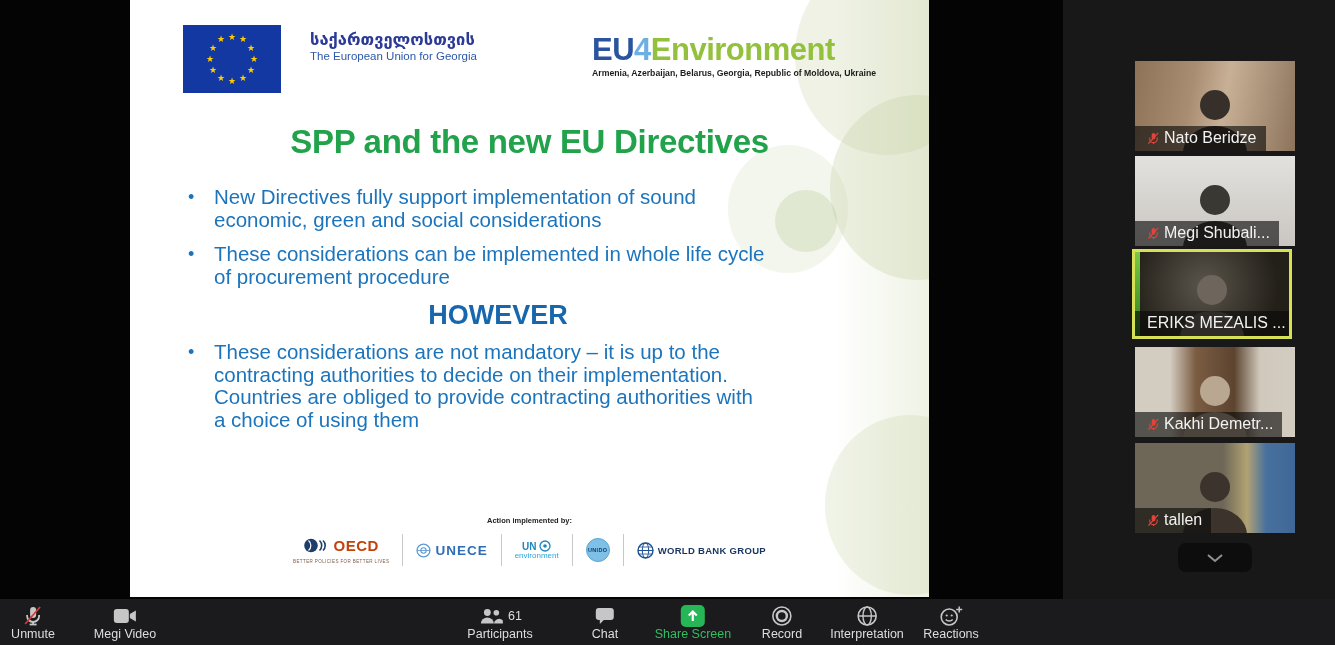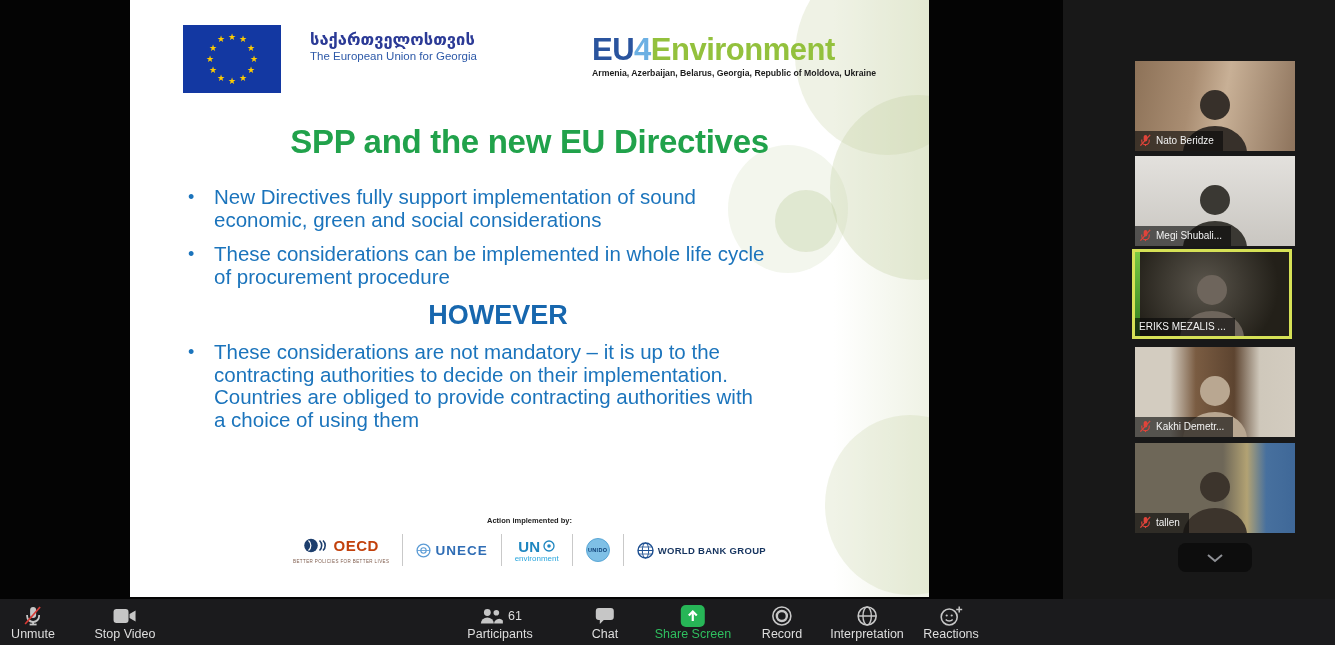--- a/index.html
+++ b/index.html
@@ -43,21 +43,21 @@
   .fcaption { font-size:7.5px; font-weight:bold; color:#222; }
   .logo-row { margin-top:7px; display:flex; justify-content:center; align-items:center; gap:13px; height:36px; }
   .sep { width:1px; height:32px; background:#c9c9c9; }
   .lg { display:flex; align-items:center; gap:4px; }
   .oecd-wrap { display:flex; flex-direction:column; align-items:center; }
   .oecd-text { color:#c2410c; font-weight:bold; font-size:15px; letter-spacing:0.5px; }
   .oecd-tag { font-size:4.5px; color:#7d5a4a; letter-spacing:0.4px; margin-top:1px; }
   .unece-text { color:#2f6db5; font-weight:bold; font-size:13.5px; letter-spacing:1px; }
   .unenv-wrap { display:flex; flex-direction:column; align-items:center; }
   .unenv-top { display:flex; align-items:center; gap:3px; }
-  .un-big { color:#1e86c0; font-weight:bold; font-size:15px; }
+  .un-big { color:#1e86c0; font-weight:bold; font-size:10px; }
   .unenv-sub { color:#2aa6dd; font-size:8px; margin-top:-1px; }
   .unido-circ { width:24px; height:24px; border-radius:50%; background:#7fc0e6; border:1px solid #5aa7d6;
                 display:flex; align-items:center; justify-content:center; }
   .unido-text { font-size:5.5px; font-weight:bold; color:#0d3e75; letter-spacing:0.3px; }
   .wbg-text { color:#16345f; font-weight:bold; font-size:9.5px; letter-spacing:0.3px; }
 
   
   .video-panel { position:absolute; left:1063px; top:0; width:272px; height:599px; background:#181818; }
   .tile { position:absolute; left:72px; width:160px; height:90px; overflow:hidden; background:#333; }
   .t1 { top:61px;  background:linear-gradient(100deg,#8d7258 0%,#a98d72 35%,#c8b096 55%,#8d735c 100%); }
@@ -68,22 +68,22 @@
   .t5 { top:443px; background:linear-gradient(90deg,#6e6758 0 55%,#b2a273 70%,#47709e 82%,#3f6898); }
   .t3 .greenstrip { position:absolute; left:0; top:0; width:5px; height:100%;
                     background:linear-gradient(#7ac943,#2e7d1e); }
   .sil { position:absolute; left:50%; bottom:-2px; transform:translateX(-50%); }
   .t1 .sil path, .t1 .sil circle { fill:#37302a; }
   .t2 .sil path, .t2 .sil circle { fill:#3a3833; }
   .t3 .sil path, .t3 .sil circle { fill:#6e655c; }
   .t4 .sil path, .t4 .sil circle { fill:#b9a791; }
   .t5 .sil path, .t5 .sil circle { fill:#3c342c; }
   .name-bar { position:absolute; left:0; bottom:0; display:inline-flex; align-items:center; gap:4px;
-              padding:3px 9px 4px 4px; background:rgba(8,8,8,0.62); color:#f2f2f2;
-              font-size:10px; white-space:nowrap; max-width:100%; overflow:hidden; }
+              padding:3px 9px 4px 12px; background:rgba(8,8,8,0.62); color:#f2f2f2;
+              font-size:16px; white-space:nowrap; max-width:100%; overflow:hidden; }
   .collapse-btn { position:absolute; left:115px; top:543px; width:74px; height:29px; background:#0d0d0d;
                   border-radius:8px; display:flex; align-items:center; justify-content:center; cursor:pointer; }
   .resize-handle { position:absolute; left:1067px; top:287px; width:7px; height:26px;
                    border-left:2px solid #8e8e8e; border-right:2px solid #8e8e8e; cursor:col-resize; }
 
   
   .toolbar { position:absolute; left:0; top:599px; width:1335px; height:46px; background:#1b1b1d; }
   .tb-item { position:absolute; top:0; height:46px; display:flex; flex-direction:column; align-items:center;
              justify-content:space-between; padding:6px 4px 4px; color:#dedede; font-size:12.5px;
              transform:translateX(-50%); cursor:pointer; white-space:nowrap; }
@@ -308,21 +308,21 @@
         <line x1="3" y1="19" x2="18" y2="2" stroke="#d83a34" stroke-width="1.7"></line>
       </svg>
       <span>Unmute</span>
     </div>
 
     <div class="tb-item" style="left:125px;">
       <svg width="26" height="22" viewBox="0 0 26 20">
         <rect x="2" y="3" width="15" height="14" rx="3" fill="#c6c6c6"></rect>
         <path d="M18 8 L24 4.5 V15.5 L18 12 Z" fill="#c6c6c6"></path>
       </svg>
-      <span>Stop Video</span>
+      <span>Megi Video</span>
     </div>
 
     <div class="tb-item" style="left:500px;">
       <div class="icon-row">
         <svg width="26" height="22" viewBox="0 0 26 20">
           <circle cx="9" cy="6.5" r="3.4" fill="#c6c6c6"></circle>
           <path d="M2.5 17.5 a6.5 6 0 0 1 13 0 z" fill="#c6c6c6"></path>
           <circle cx="18" cy="6.8" r="2.8" fill="#c6c6c6"></circle>
           <path d="M15.8 17.5 a5 4.6 0 0 1 8.7 -3.1 l0 3.1 z" fill="#c6c6c6"></path>
         </svg>

